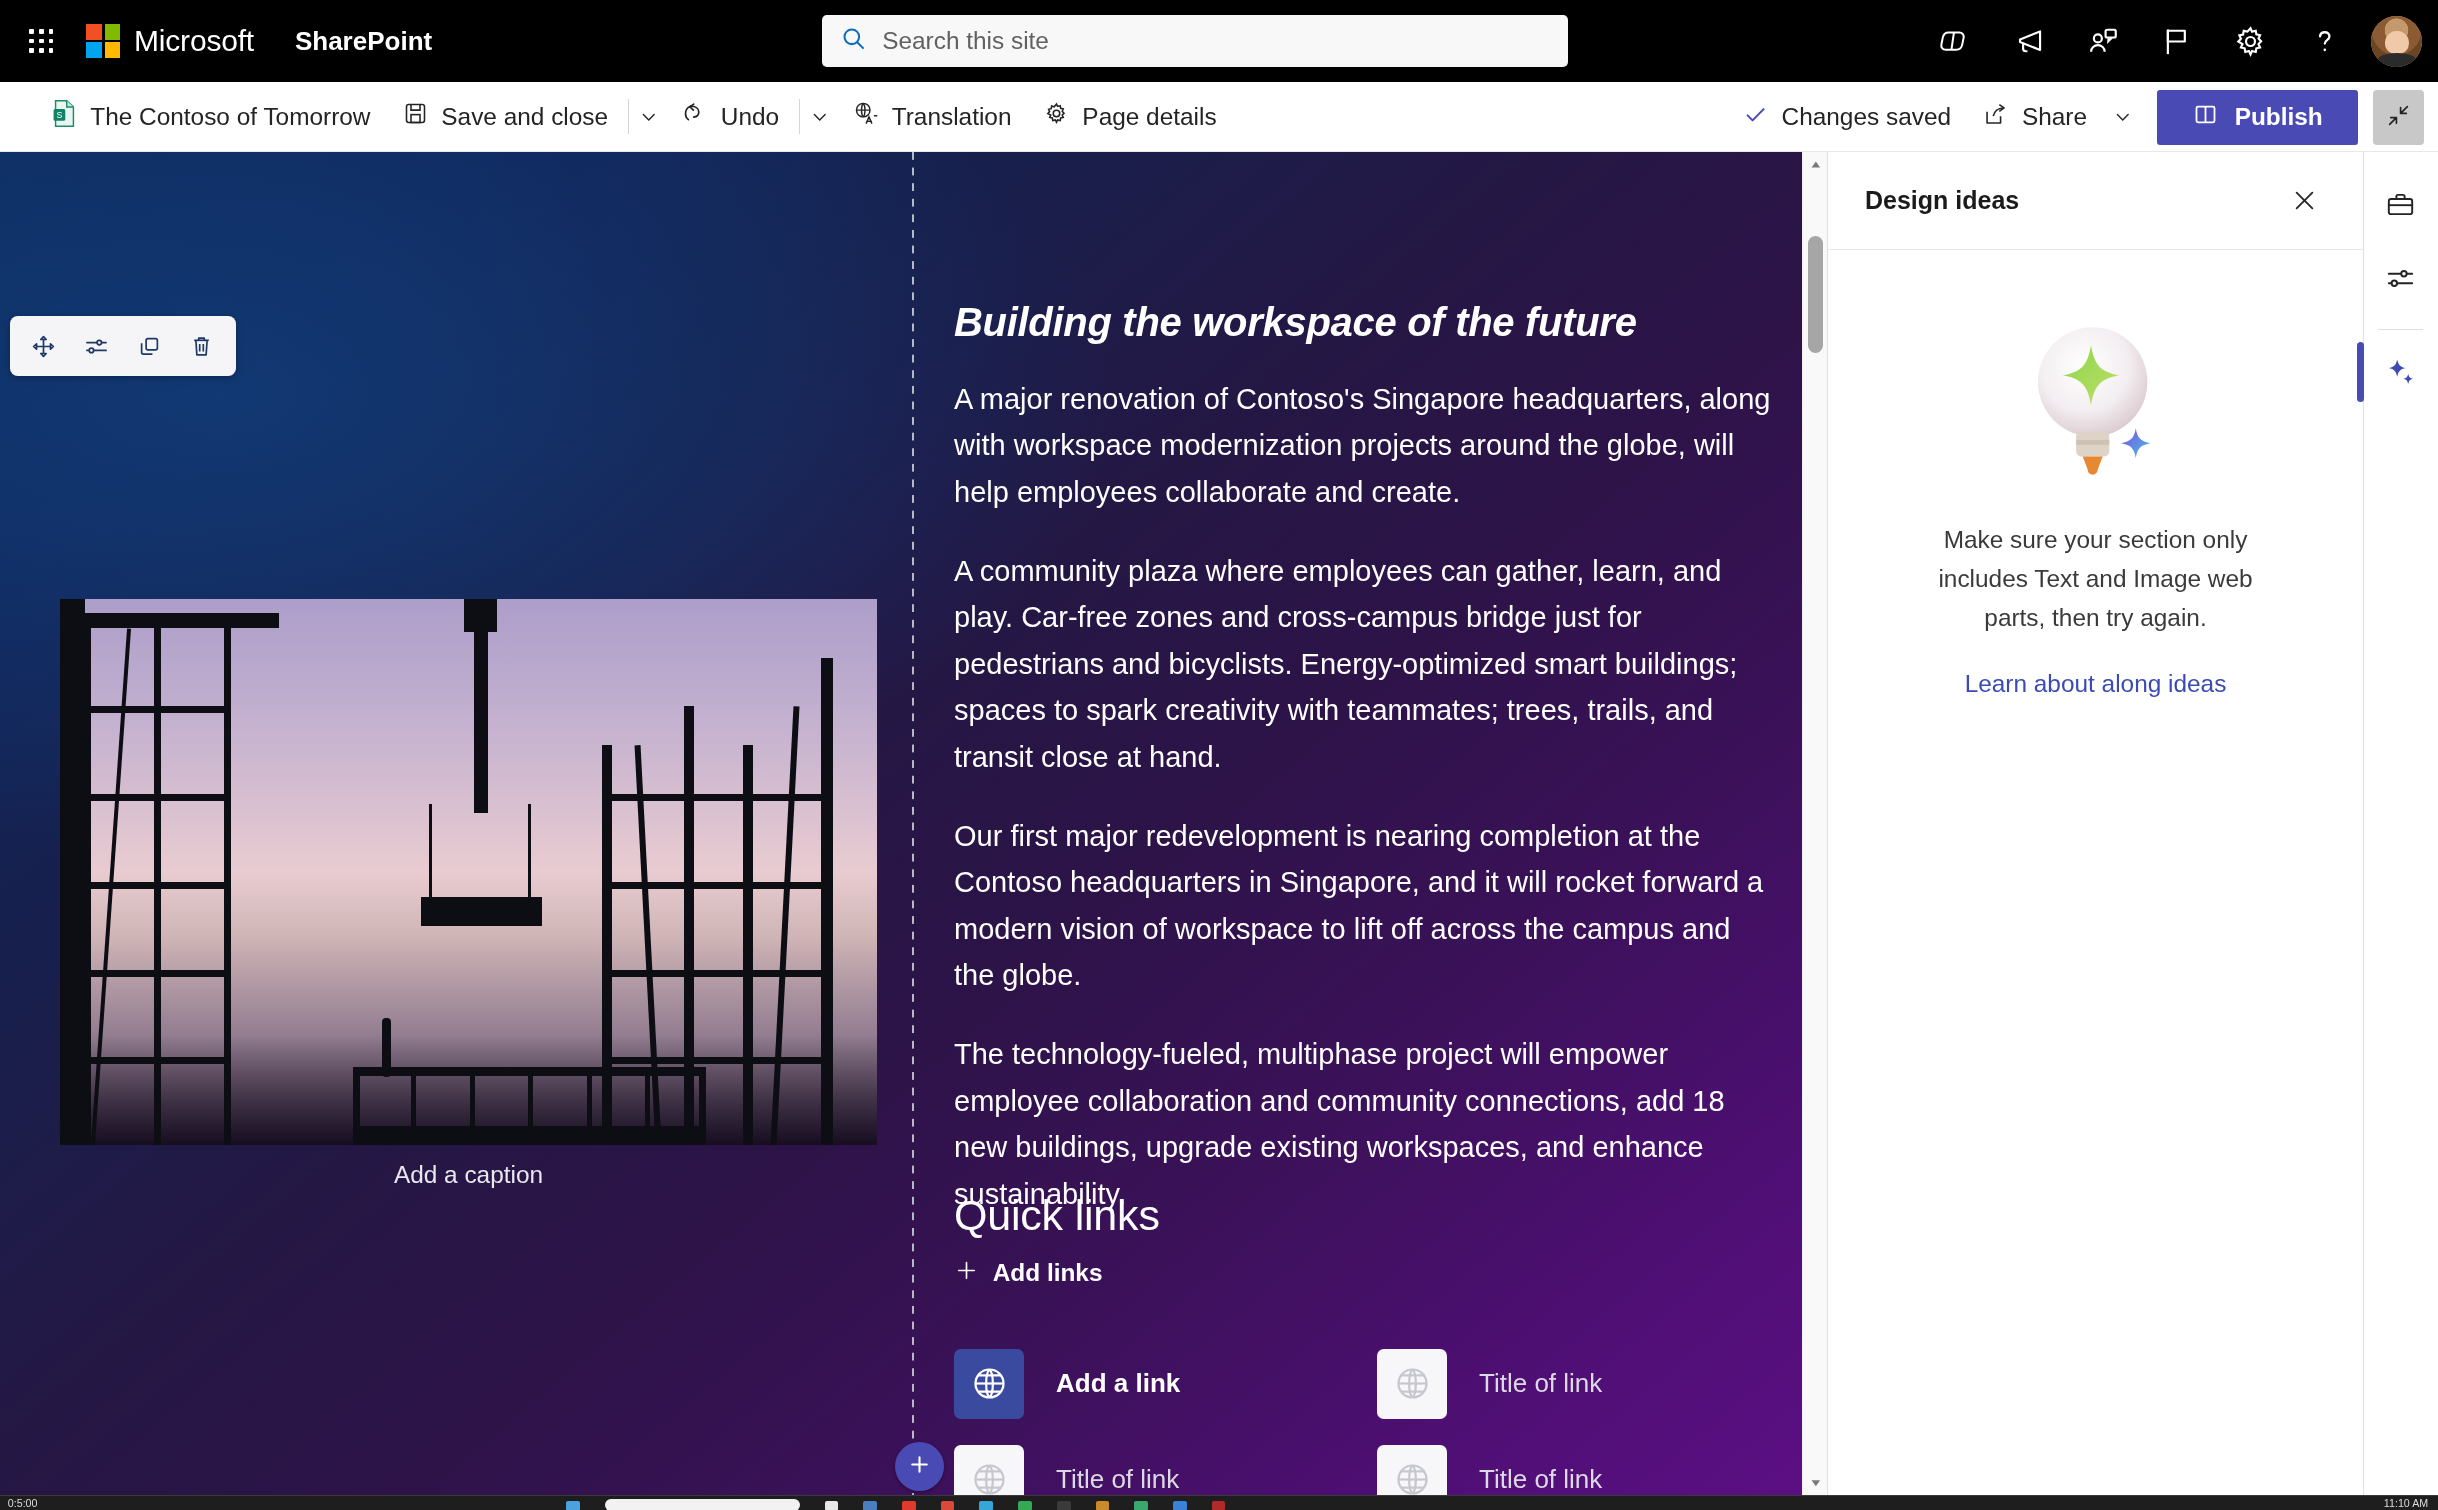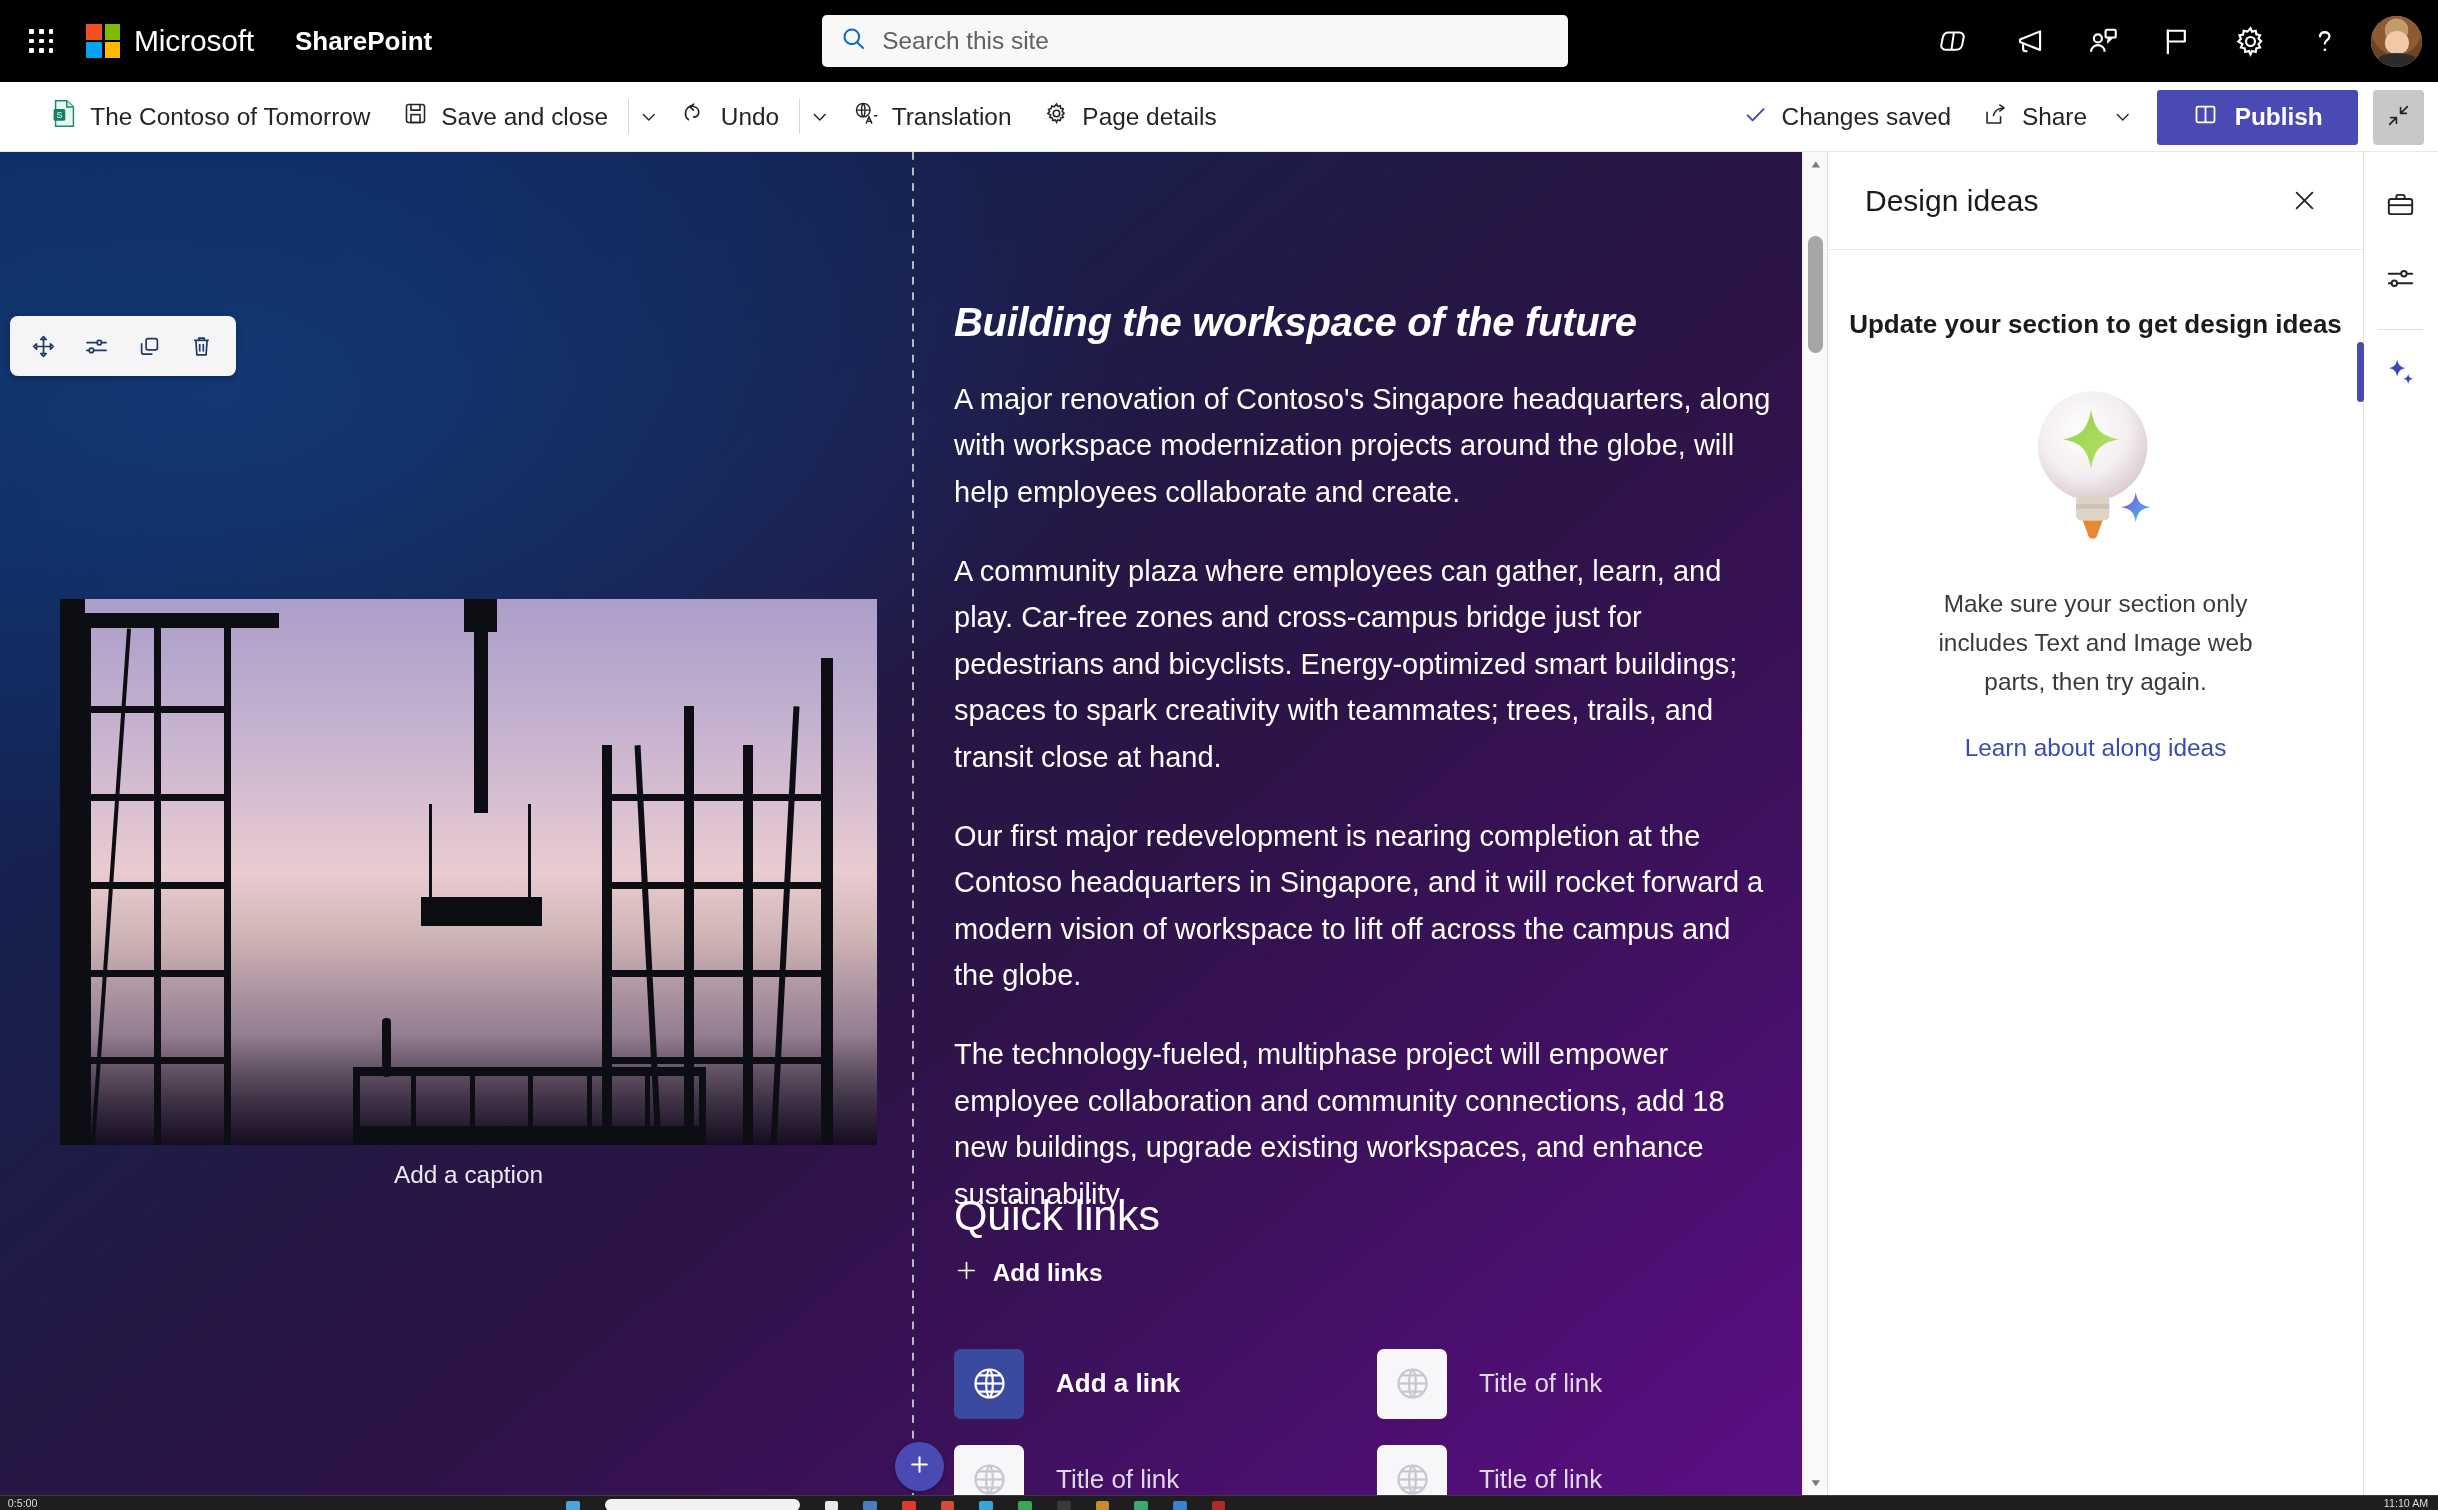--- a/index.html
+++ b/index.html
@@ -328,21 +328,21 @@
     background: #ffffff;
     border-left: 1px solid #e0e0e0;
     display: flex; flex-direction: column;
   }
   .panel-head {
     height: 98px;
     display: flex; align-items: center; justify-content: space-between;
     padding: 0 33px 0 37px;
     border-bottom: 1px solid #e8e8e8;
   }
-  .panel-title { font-size: 30px; font-weight: 400; color: #1b1b1b; }
+  .panel-title { font-size: 25px; font-weight: 700; color: #1b1b1b; }
   .panel-close {
     width: 51px; height: 51px;
     display: flex; align-items: center; justify-content: center;
     cursor: pointer; border-radius: 3.9px;
   }
   .panel-body {
     flex: 1;
     display: flex; flex-direction: column; align-items: center;
     padding-top: 59px;
   }
@@ -800,21 +800,20 @@
     <div class="panel-head">
       <span class="panel-title">Design ideas</span>
       <div class="panel-close">
         <svg width="29" height="29" viewBox="0 0 24 24" fill="none" stroke="#242424" stroke-width="1.5" stroke-linecap="round">
           <path d="M5.5 5.5l13 13M18.5 5.5l-13 13"></path>
         </svg>
       </div>
     </div>
 
     <div class="panel-body">
-      <div class="panel-headline">Update your section to get design ideas</div>
 
       <svg class="bulb-art" viewBox="0 0 100 105">
         <defs>
           <radialGradient id="bulbGrad" cx="42%" cy="36%" r="70%">
             <stop offset="0%" stop-color="#ffffff"></stop>
             <stop offset="58%" stop-color="#f3eef1"></stop>
             <stop offset="100%" stop-color="#d8c6cc"></stop>
           </radialGradient>
           <linearGradient id="starGrad" x1="0" y1="0" x2="1" y2="1">
             <stop offset="0%" stop-color="#8fd44a"></stop>

